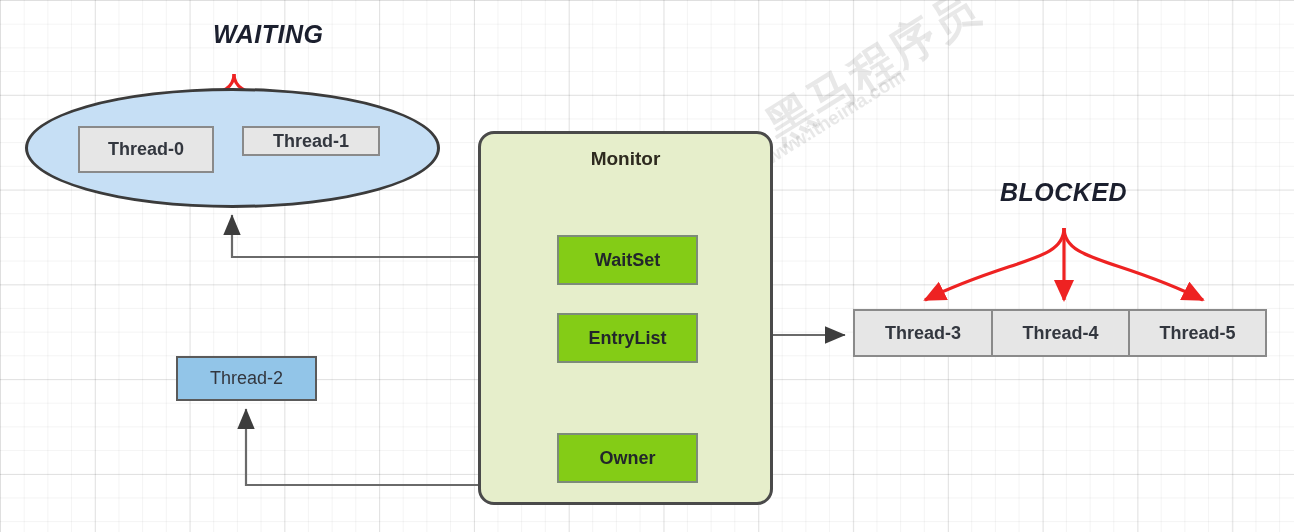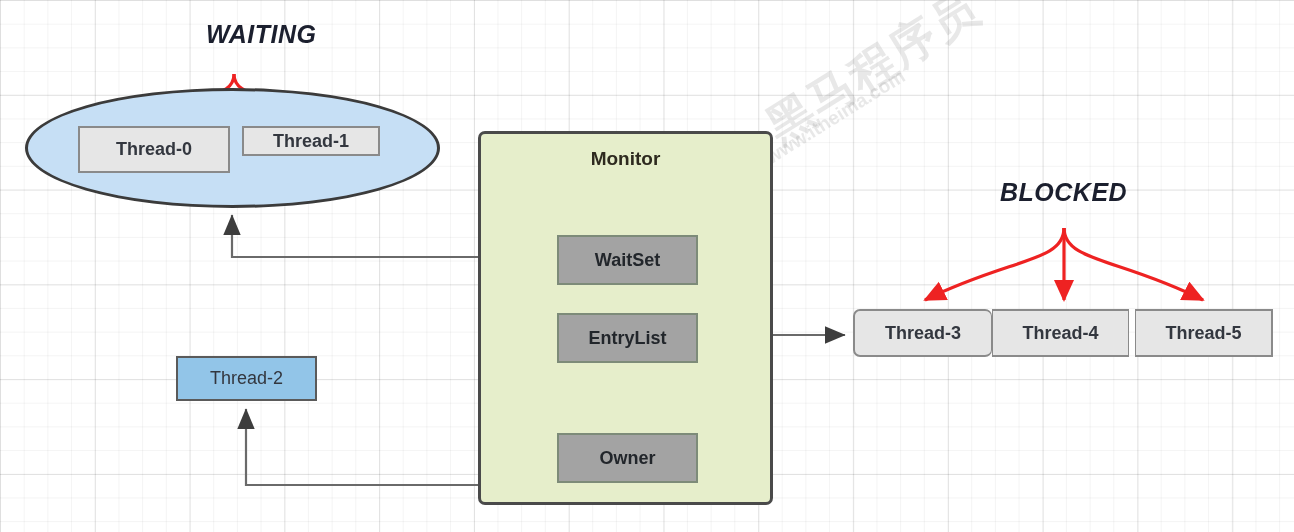--- a/index.html
+++ b/index.html
@@ -73,21 +73,21 @@
 
   .state-label {
     position: absolute;
     font-style: italic;
     font-weight: bold;
     font-size: 25px;
     color: #1b1f2e;
     letter-spacing: 0.5px;
     white-space: nowrap;
   }
-  #label-waiting { left: 206px; top: 20px; }
+  #label-waiting { left: 189px; top: 20px; padding-left: 24px; }
   #label-blocked { left: 1000px; top: 178px; }
 
   #waiting-ellipse {
     position: absolute;
     left: 25px;
     top: 88px;
     width: 415px;
     height: 120px;
     border-radius: 50%;
     background: #c6dff5;
@@ -101,21 +101,21 @@
     background: #e6e6e6;
     border: 2px solid #8a8a8a;
     color: #33373f;
     font-weight: bold;
     font-size: 18px;
     display: flex;
     align-items: center;
     justify-content: center;
     white-space: nowrap;
   }
-  #thread-0 { left: 78px;  top: 126px; width: 152px; height: 47px; }
+  #thread-0 { left: 78px;  top: 126px; width: 136px; height: 47px; }
   #thread-1 { left: 242px; top: 126px; width: 138px; height: 30px; }
 
   #thread-2 {
     position: absolute;
     left: 176px; top: 356px; width: 141px; height: 45px;
     box-sizing: border-box;
     background: #92c5e8;
     border: 2px solid #5a5a5a;
     color: #33373f;
     font-weight: normal;
@@ -133,50 +133,50 @@
     display: flex;
   }
   #blocked-row .thread-box {
     position: relative;
     left: auto; top: auto;
     height: 48px;
     border-right-width: 1px;
     border-left-width: 1px;
   }
   #blocked-row .thread-box:first-child { border-left-width: 2px; }
-  #blocked-row .thread-box:last-child  { border-right-width: 2px; margin-left: 6px; }
-  #thread-3 { width: 139px; border-radius: 7px; }
+  #blocked-row .thread-box:last-child  { border-right-width: 2px; }
+  #thread-3 { width: 139px; }
   #thread-4 { width: 137px; text-align: right; }
   #thread-5 { width: 138px; }
 
   #monitor-box {
     position: absolute;
     left: 478px; top: 131px;
     width: 295px; height: 374px;
     box-sizing: border-box;
     background: #e6eecb;
     border: 3px solid #4a4a4a;
-    border-radius: 7px;
+    border-radius: 16px;
     padding-left: 30px;
   }
   #monitor-title {
     position: absolute;
     left: 0; right: 0; top: 14px;
     text-align: center;
     font-weight: bold;
     font-size: 19px;
     color: #2e2a1f;
   }
   .monitor-slot {
     position: absolute;
     left: 76px;
     width: 141px;
     height: 50px;
     box-sizing: border-box;
-    background: #a3a3a3;
+    background: #84cc16;
     border: 2px solid #7d8b79;
     color: #22262b;
     font-weight: bold;
     font-size: 18px;
     display: flex;
     align-items: center;
     justify-content: center;
     white-space: nowrap;
   }
   #slot-waitset   { top: 101px; }

